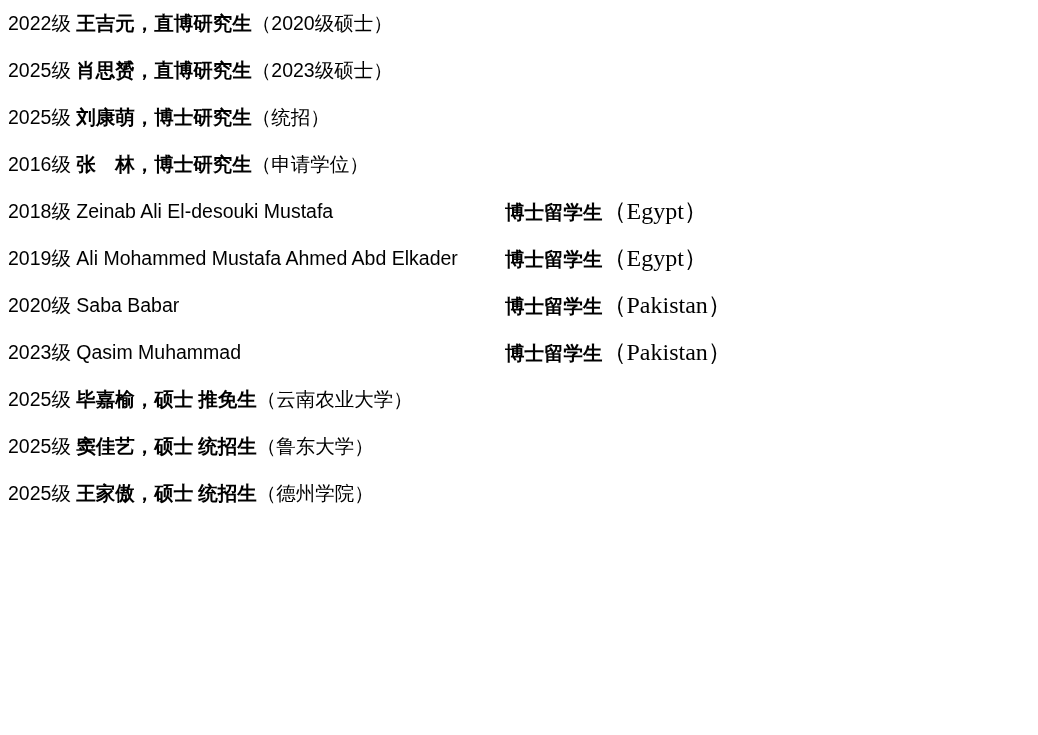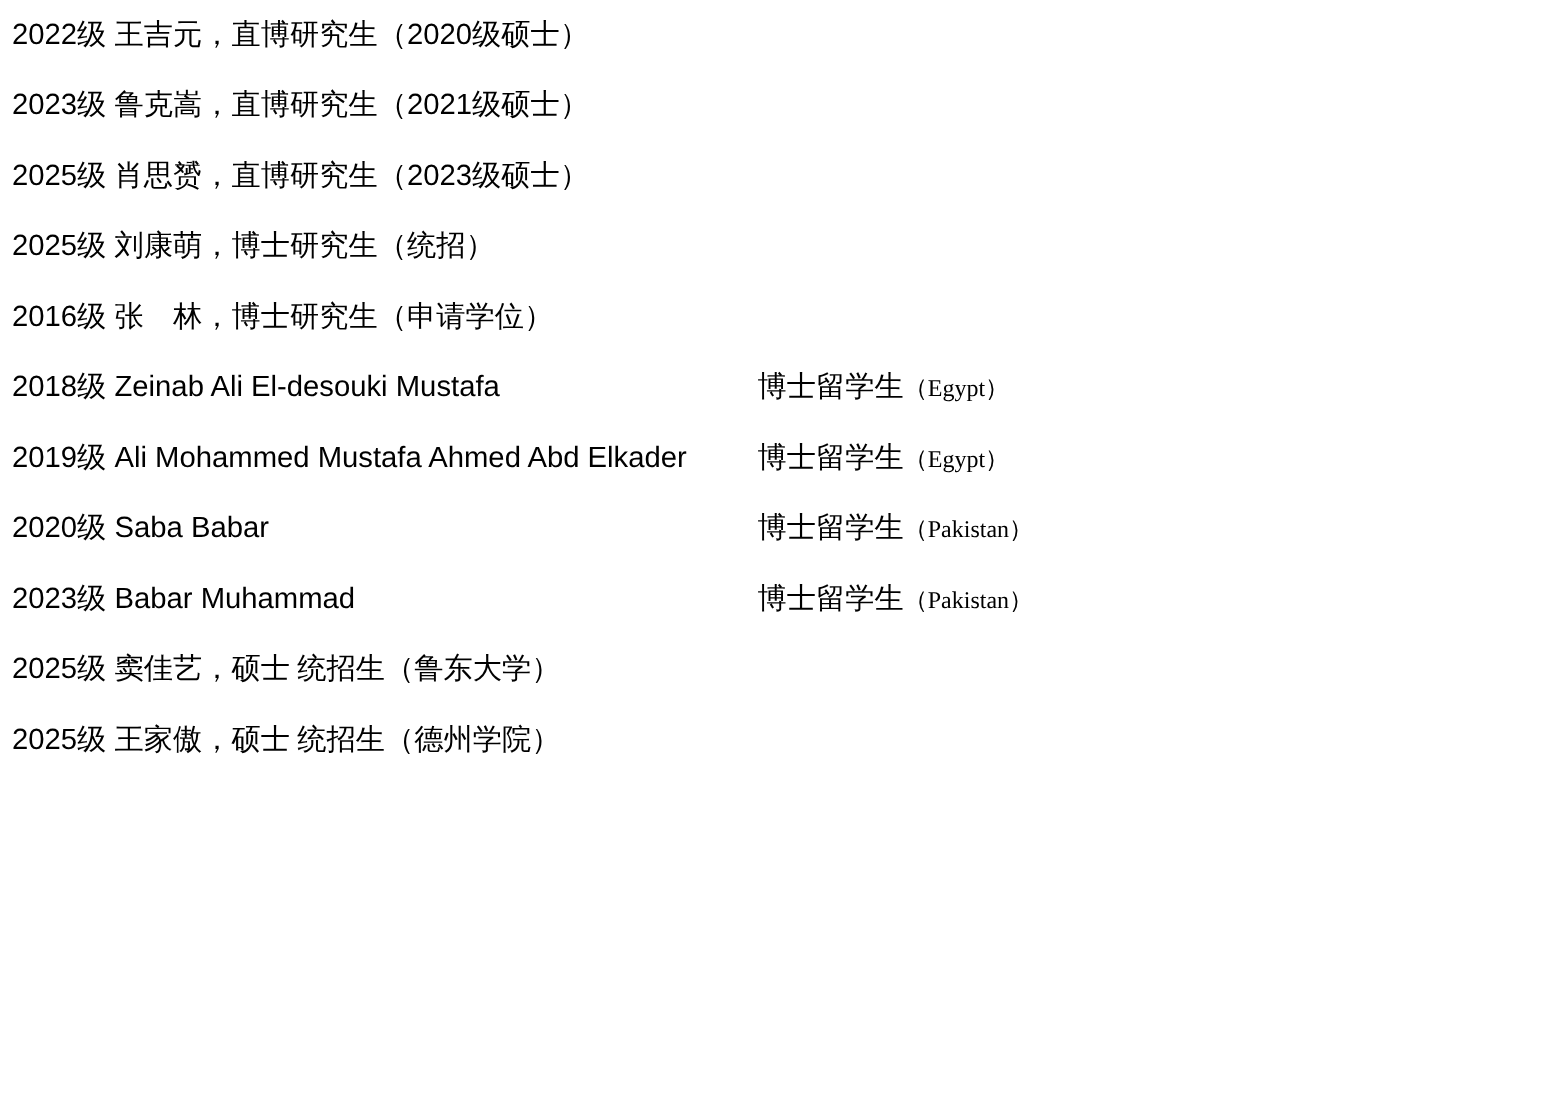--- a/index.html
+++ b/index.html
@@ -38,53 +38,50 @@
     display: inline;
   }
   
   .seg.latin {
     font-family: Liberation Sans, sans-serif;
     font-weight: normal;
   }
   
   .seg.cjk {
     font-family: "Liberation Serif", "DejaVu Serif", serif;
-    font-weight: normal;
+    font-weight: bold;
   }
   .seg.cjk-light {
     font-family: Liberation Sans, sans-serif;
     font-weight: normal;
     text-align: right;
   }
   
   .entry .tail {
     position: absolute;
     left: 505px;
     top: 0;
     white-space: nowrap;
   }
   .entry .tail .paren {
     font-family: "Liberation Serif", "DejaVu Serif", serif;
     font-weight: normal;
-    font-size: 16px;
+    font-size: 24px;
   }
 </style>
 </head>
 <body>
 
 <div class="page">
   <ul class="roster">
 
     <li class="entry">
       <span class="seg latin">2022级 </span><span class="seg cjk">王吉元，</span><span class="seg cjk">直博研究生</span><span class="seg cjk-light">（2020级硕士）</span>
     </li>
 
-    <li class="entry">
-      <span class="seg latin">2023级 </span><span class="seg cjk">鲁克嵩，</span><span class="seg cjk">直博研究生</span><span class="seg cjk-light">（2021级硕士）</span>
-    </li>
 
 
     <li class="entry">
       <span class="seg latin">2025级 </span><span class="seg cjk">肖思赟，</span><span class="seg cjk">直博研究生</span><span class="seg cjk-light">（2023级硕士）</span>
     </li>
 
     <li class="entry">
       <span class="seg latin">2025级 </span><span class="seg cjk">刘康萌，</span><span class="seg cjk">博士研究生</span><span class="seg cjk-light">（统招）</span>
     </li>
 
@@ -102,26 +99,29 @@
       <span class="seg latin">2019级 </span><span class="seg latin">Ali Mohammed Mustafa Ahmed Abd Elkader</span>
       <span class="tail"><span class="seg cjk">博士留学生</span><span class="paren">（Egypt）</span></span>
     </li>
 
     <li class="entry">
       <span class="seg latin">2020级 </span><span class="seg latin">Saba Babar</span>
       <span class="tail"><span class="seg cjk">博士留学生</span><span class="paren">（Pakistan）</span></span>
     </li>
 
     <li class="entry">
-      <span class="seg latin">2023级 </span><span class="seg latin">Babar Muhammad</span>
+      <span class="seg latin">2023级 </span><span class="seg latin">Qasim Muhammad</span>
       <span class="tail"><span class="seg cjk">博士留学生</span><span class="paren">（Pakistan）</span></span>
     </li>
 
 
 
+    <li class="entry">
+      <span class="seg latin">2025级 </span><span class="seg cjk">毕嘉榆，</span><span class="seg cjk">硕士 推免生</span><span class="seg cjk-light">（云南农业大学）</span>
+    </li>
 
     <li class="entry">
       <span class="seg latin">2025级 </span><span class="seg cjk">窦佳艺，</span><span class="seg cjk">硕士 统招生</span><span class="seg cjk-light">（鲁东大学）</span>
     </li>
 
     <li class="entry">
       <span class="seg latin">2025级 </span><span class="seg cjk">王家傲，</span><span class="seg cjk">硕士 统招生</span><span class="seg cjk-light">（德州学院）</span>
     </li>
 
   </ul>

